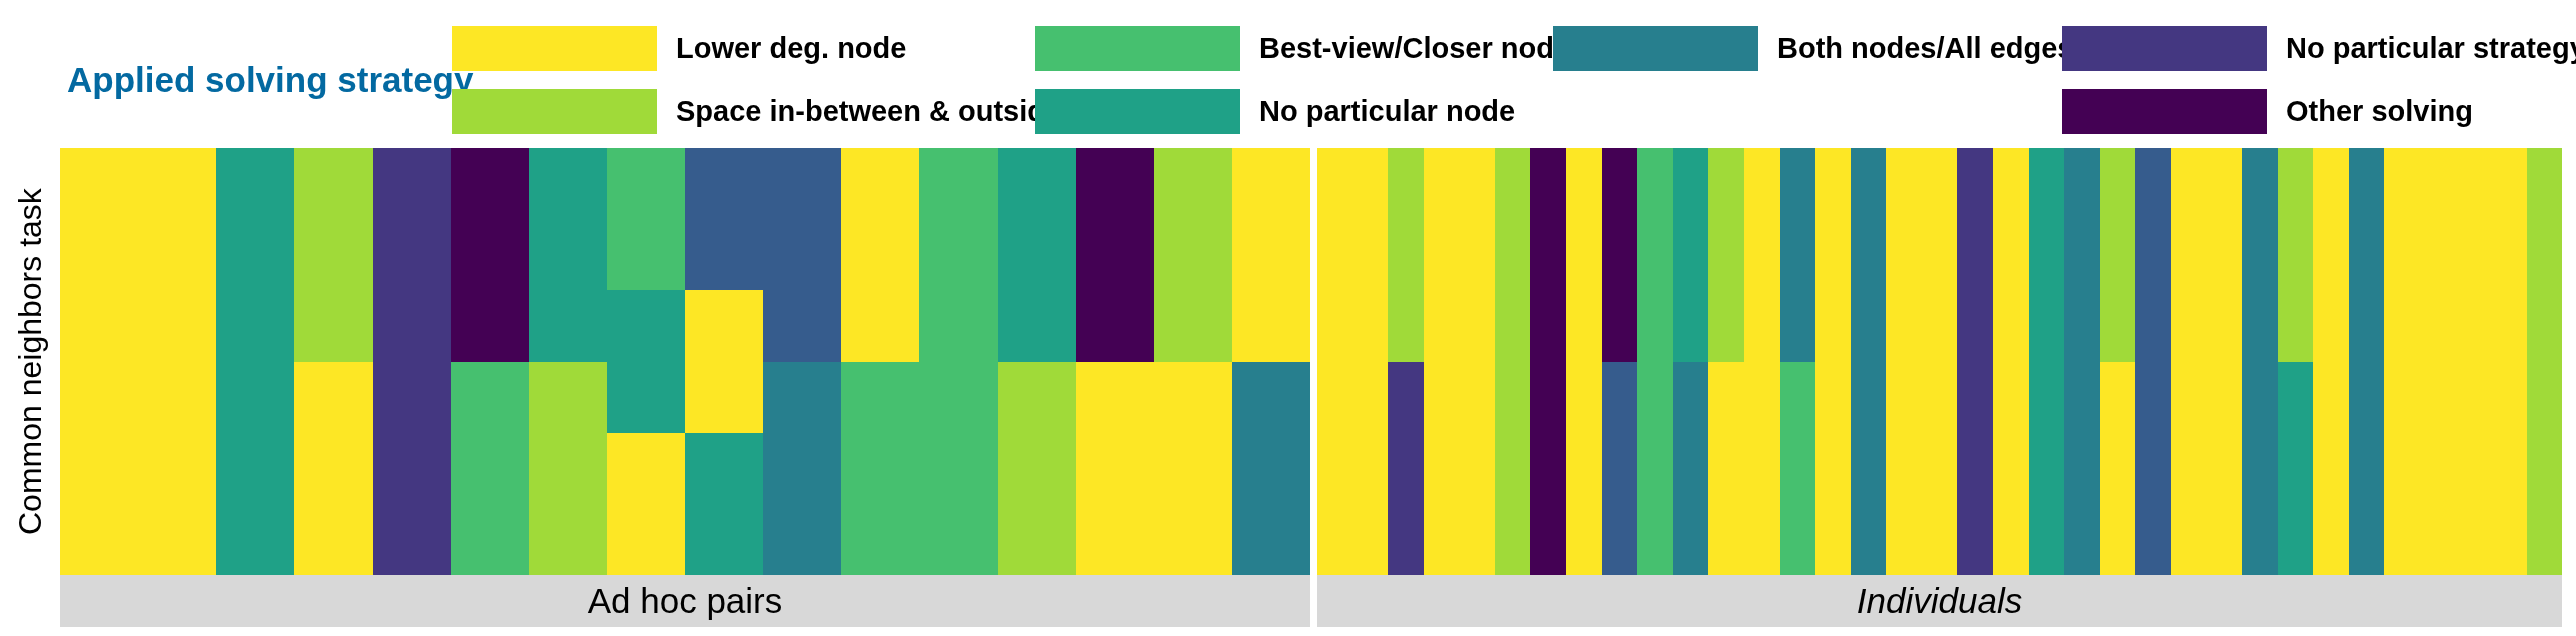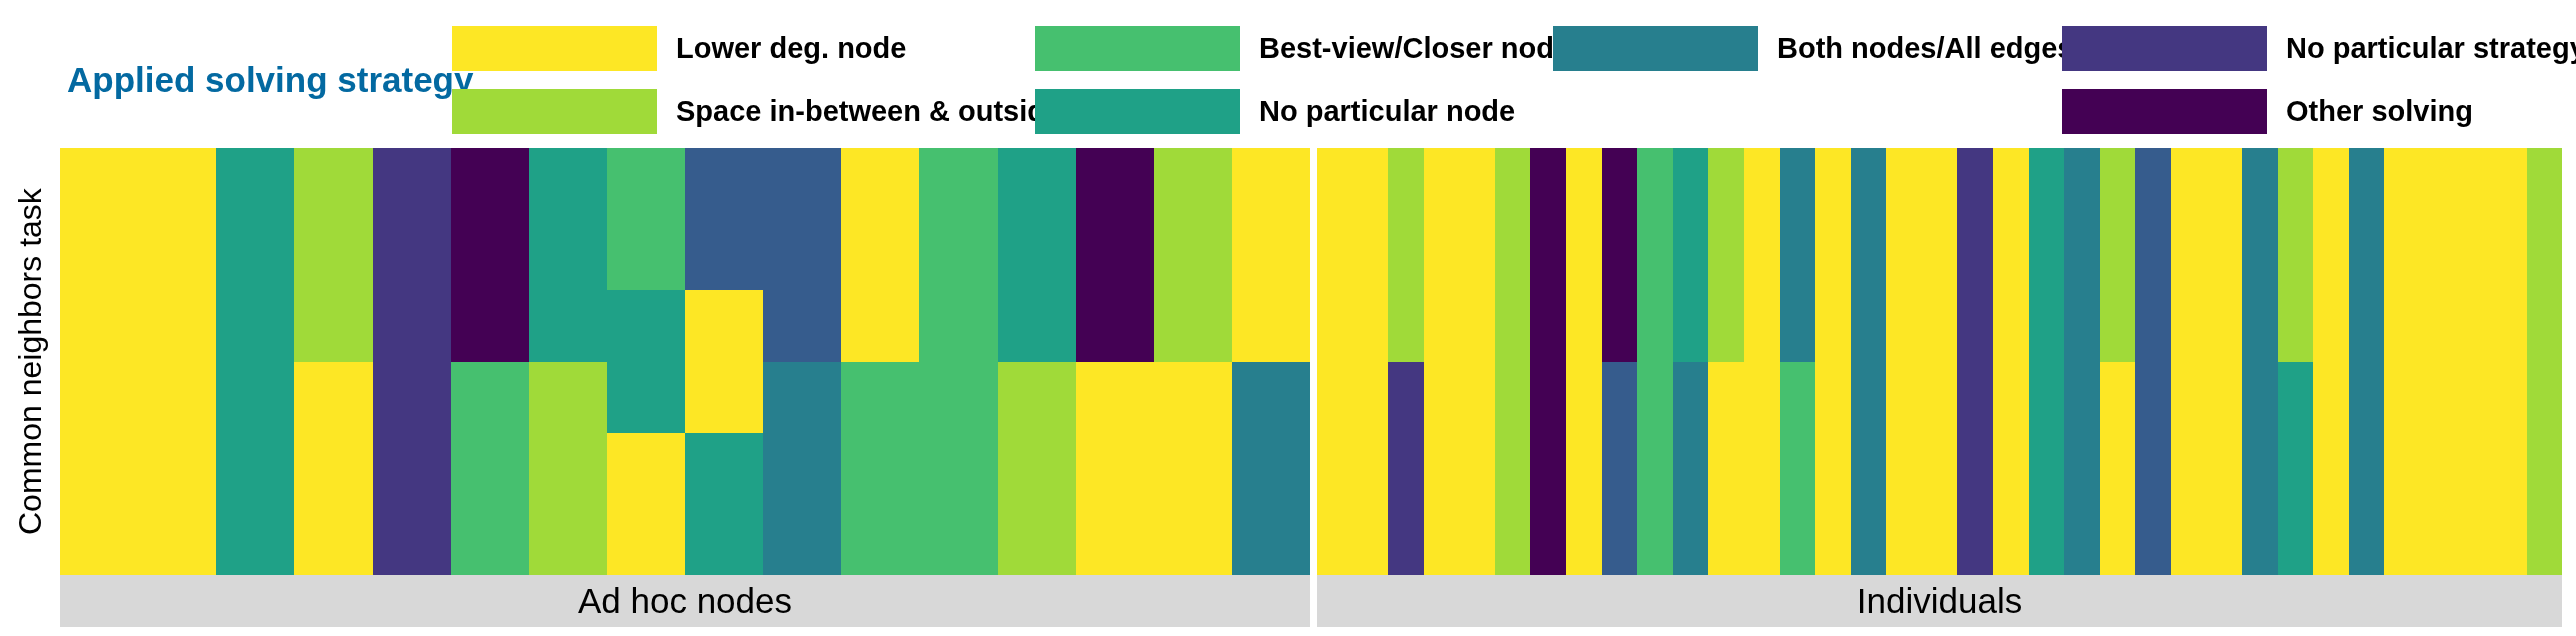--- a/index.html
+++ b/index.html
@@ -26,21 +26,21 @@
   .ylabel {
     position: absolute; left: 0; top: 148px; width: 60px; height: 427px;
     display: flex; align-items: center; justify-content: center;
     font-size: 32px; color: #000;
     writing-mode: vertical-rl; transform: rotate(180deg);
     white-space: nowrap;
   }
   
   .facet { position: absolute; top: 148px; height: 479px; }
   .facet-left  { left: 60px;  width: 1250px; }
-  .facet-right { left: 1317px; width: 1245px; }
+  .facet-right { left: 1317px; width: 1245px; font-style: italic; }
   .cols { display: flex; width: 100%; height: 427px; }
   .col { flex: 1 1 0; display: flex; flex-direction: column; }
   .seg { width: 100%; }
   .caption {
     width: 100%; height: 52px; background: #d8d8d8;
     display: flex; align-items: center; justify-content: center;
     font-size: 35px; color: #000;
   }
 </style>
 </head>
@@ -149,21 +149,21 @@
         </div>
         <div class="col">
           <div class="seg" style="flex-grow: 500; background: rgb(160, 218, 57);"></div>
           <div class="seg" style="flex-grow: 500; background: rgb(253, 231, 37);"></div>
         </div>
         <div class="col">
           <div class="seg" style="flex-grow: 500; background: rgb(253, 231, 37);"></div>
           <div class="seg" style="flex-grow: 500; background: rgb(39, 127, 142);"></div>
         </div>
       </div>
-    <div class="caption">Ad hoc nodes</div>
+    <div class="caption">Ad hoc pairs</div>
   </div>
 
   <div class="facet facet-right">
     <div class="cols" id="facet-1">
         <div class="col">
           <div class="seg" style="flex-grow: 1000; background: rgb(253, 231, 37);"></div>
         </div>
         <div class="col">
           <div class="seg" style="flex-grow: 1000; background: rgb(253, 231, 37);"></div>
         </div>

